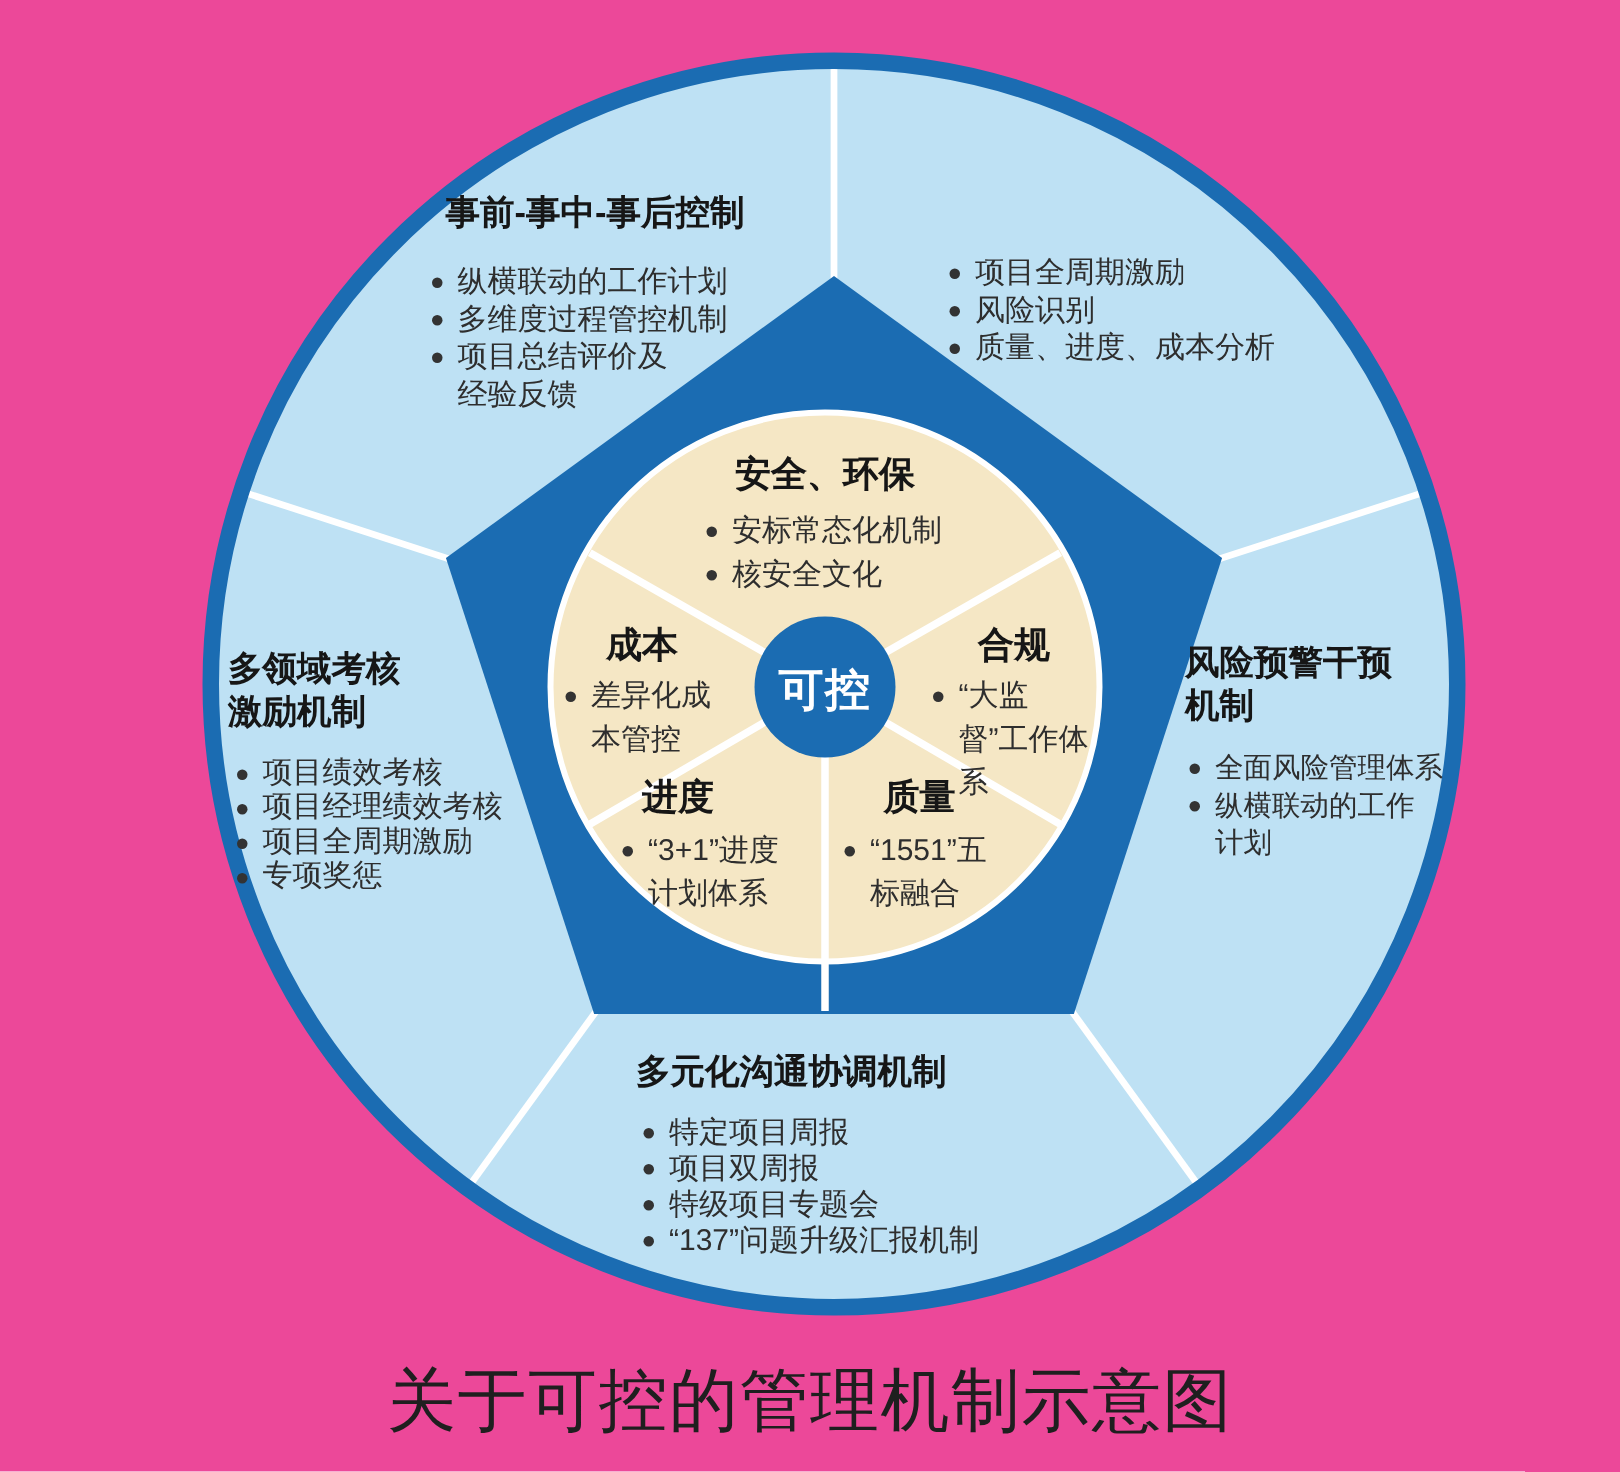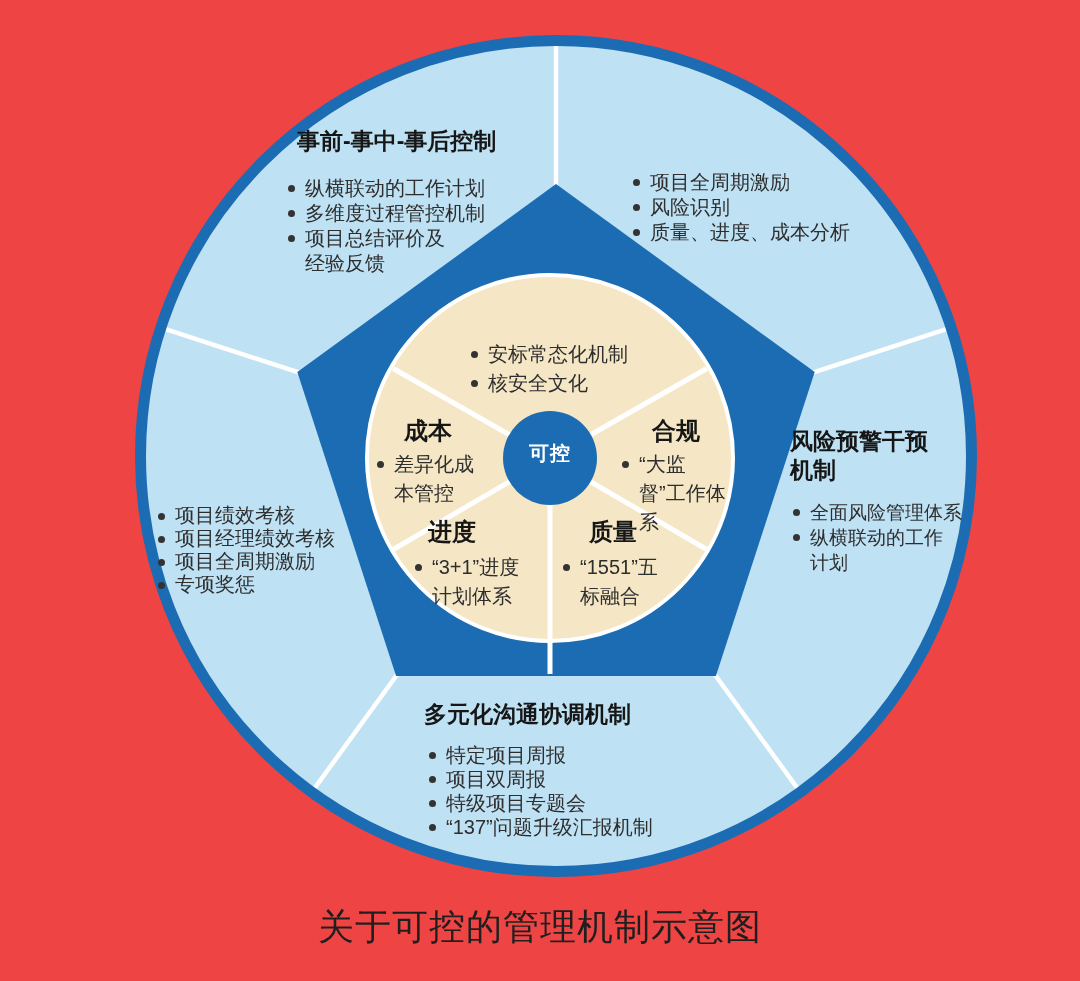--- a/index.html
+++ b/index.html
@@ -1,17 +1,17 @@
 <!DOCTYPE html>
 <html><head>
 <meta charset="utf-8">
 <style>
   html,body { margin:0; padding:0; background:#ffffff; }
   body { font-family:"Liberation Sans","DejaVu Sans",sans-serif; }
-  #stage { position:relative; width:1080px; height:981px; background:#ef4444; overflow:hidden; }
+  #stage { position:relative; width:1080px; height:981px; background:#ec4899; overflow:hidden; }
   #diagram-svg { position:absolute; left:0; top:0; }
 
   .divider { stroke:#ffffff; stroke-width:4.5; }
   .wedge-divider { stroke:#ffffff; stroke-width:5; }
   .ring { fill:none; stroke:#1B6CB2; stroke-width:11; }
   .inner-outline { stroke:#ffffff; stroke-width:4; }
 
   .txt { position:absolute; color:#2e2e2e; }
   .sector-title { font-weight:bold; font-size:23px; line-height:29px; color:#161616; white-space:nowrap; }
   .sector-title.wrapped { white-space:normal; }
@@ -30,23 +30,23 @@
 
   .w150 { width:150px; }
   .w165 { width:165px; }
   .w140 { width:140px; }
   .w125 { width:125px; }
   .w92  { width:92px; }
   .w88  { width:88px; }
   .w82  { width:82px; }
 
   #center-label { position:absolute; left:503px; top:440px; width:94px; text-align:center;
-                  font-size:20px; font-weight:bold; color:#ffffff; letter-spacing:1px; }
+                  font-size:30px; font-weight:bold; color:#ffffff; letter-spacing:1px; }
   #caption { position:absolute; left:0; top:903px; width:1080px; text-align:center;
-             font-family:"DejaVu Serif","Liberation Serif",serif; font-size:36px; color:#1f1f1f; letter-spacing:1px; }
+             font-family:"DejaVu Serif","Liberation Serif",serif; font-size:46px; color:#1f1f1f; letter-spacing:1px; }
 </style>
 </head>
 <body>
 
 <div id="stage">
 
   <svg id="diagram-svg" width="1080" height="981" viewBox="0 0 1080 981">
 
     <circle cx="556" cy="456" r="415" fill="#BEE1F4"></circle>
 
@@ -93,27 +93,29 @@
   </ul>
 
   <div class="txt sector-title" style="left:424px; top:700px;">多元化沟通协调机制</div>
   <ul class="blist b-list txt" style="left:424px; top:743px;">
     <li>特定项目周报</li>
     <li>项目双周报</li>
     <li>特级项目专题会</li>
     <li>“137”问题升级汇报机制</li>
   </ul>
 
+  <div class="txt sector-title wrapped w125" style="left:152px; top:431px;">多领域考核激励机制</div>
   <ul class="blist l-list txt" style="left:153px; top:504px;">
     <li>项目绩效考核</li>
     <li>项目经理绩效考核</li>
     <li>项目全周期激励</li>
     <li>专项奖惩</li>
   </ul>
 
+  <div class="txt inner-title" style="left:440px; top:303px; width:220px; text-align:center;">安全、环保</div>
   <ul class="blist inner-list txt" style="left:466px; top:340px;">
     <li>安标常态化机制</li>
     <li>核安全文化</li>
   </ul>
 
   <div class="txt inner-title" style="left:404px; top:417px;">成本</div>
   <ul class="blist inner-list txt" style="left:372px; top:450px;">
     <li class="wrap w92">差异化成本管控</li>
   </ul>
 

